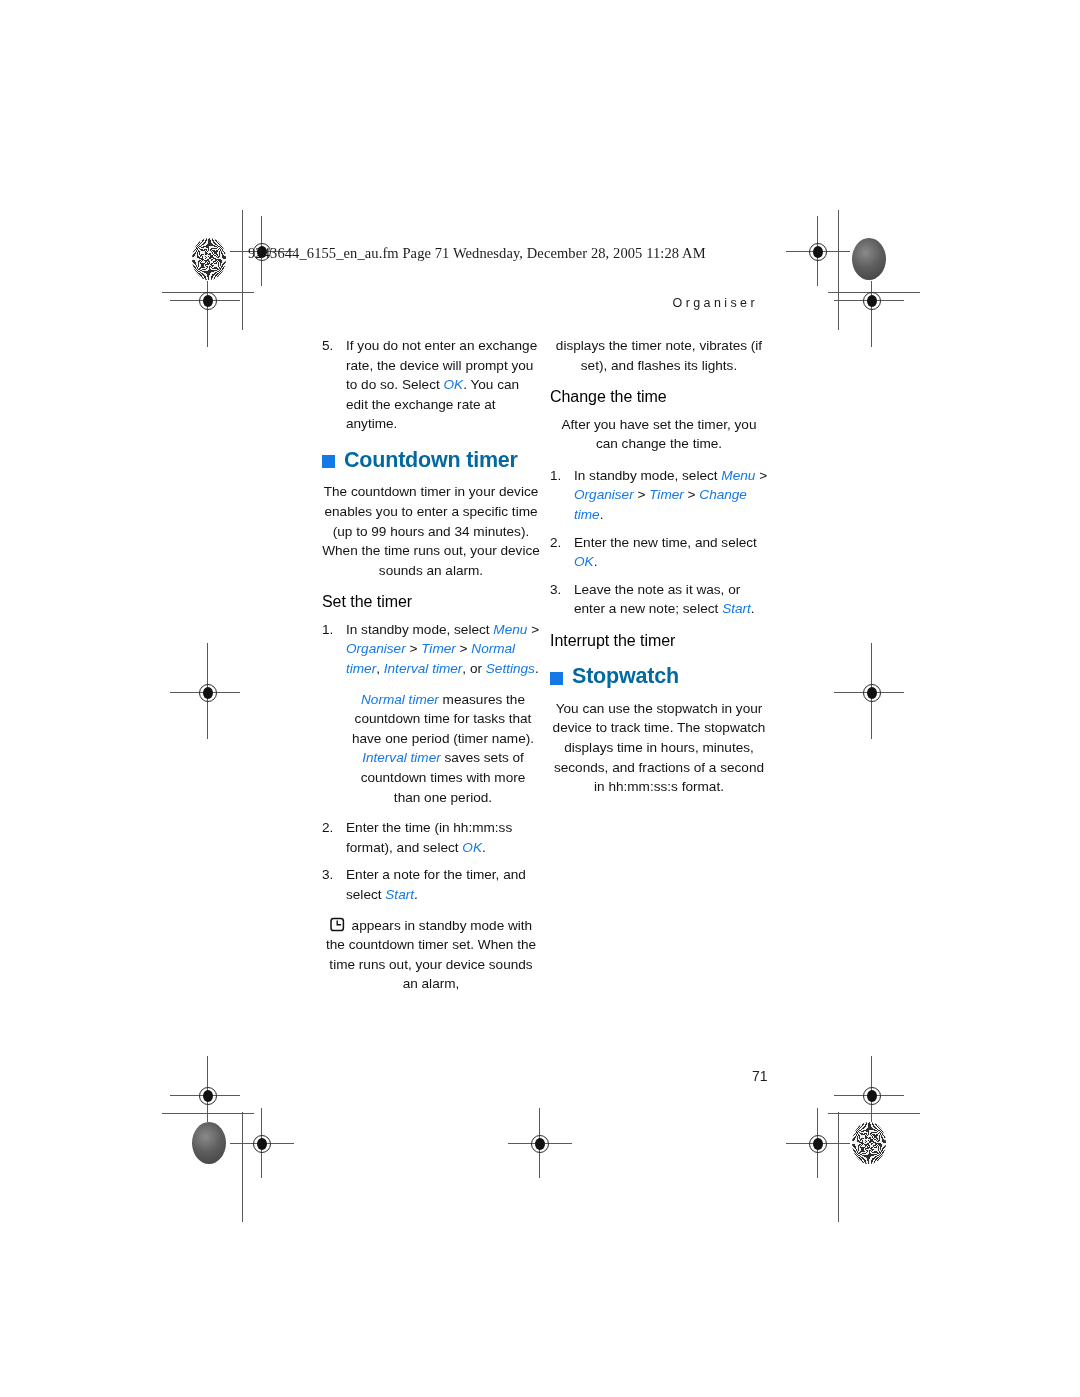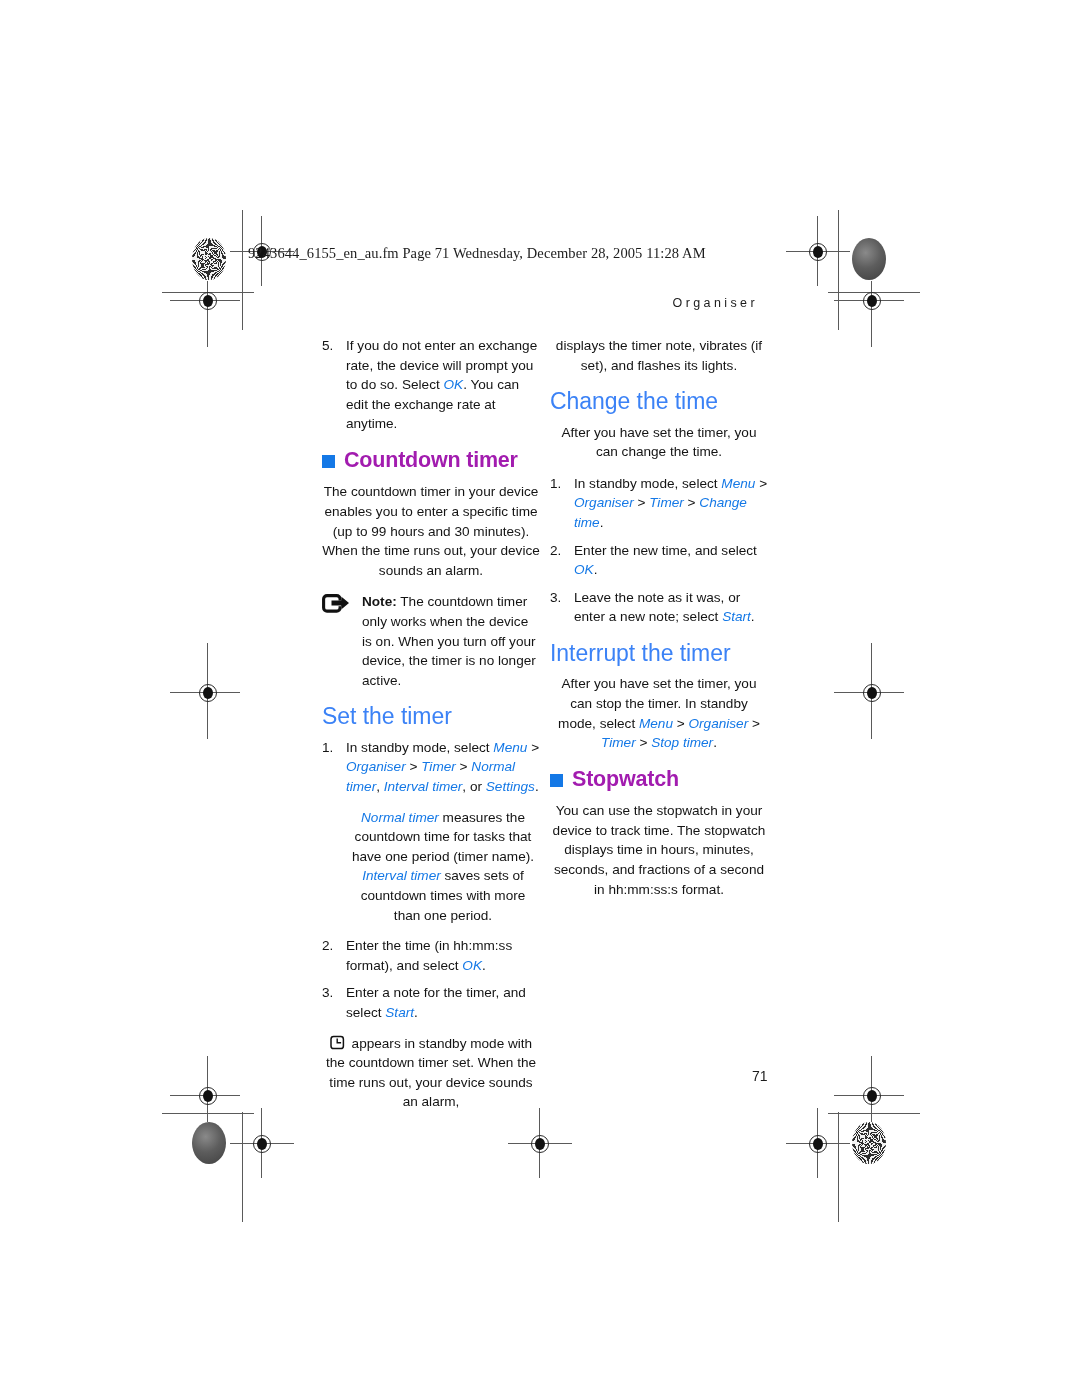--- a/index.html
+++ b/index.html
@@ -101,31 +101,31 @@
     margin: 16px 0 11px 0;
   }
   .sec-head .bullet {
     width: 13px; height: 13px;
     background: #1478e6;
     flex: none;
     position: relative;
     top: 1px;
   }
   .sec-head .txt {
-    color: #a21caf;
+    color: #0369a1;
     font-size: 21.5px;
     font-weight: bold;
     letter-spacing: -0.2px;
     line-height: 1;
   }
   .sec-head.tight { }
 
   .sub-head {
-    color: #3b82f6;
-    font-size: 23px;
+    color: #000000;
+    font-size: 16px;
     line-height: 1.15;
     margin: 13px 0 8px 0;
     letter-spacing: -0.05px;
   }
 
   
   ol.steps {
     list-style: none;
     margin: 0 0 11px 0;
     padding: 0;
@@ -279,32 +279,22 @@
     <li>
       <span class="num">5.</span><span>If you do not enter an exchange rate, the device will prompt you to do so. Select </span><span class="blue-n ital">OK</span><span>. You can edit the exchange rate at anytime.</span>
     </li>
   </ol>
 
   <div class="sec-head">
     <span class="bullet"></span>
     <span class="txt">Countdown timer</span>
   </div>
 
-  <p>The countdown timer in your device enables you to enter a specific time (up to 99 hours and 30 minutes). When the time runs out, your device sounds an alarm.</p>
-
-  <div class="note">
-    <span class="icon-note">
-      <svg width="30" height="22" viewBox="0 0 30 22" aria-hidden="true">
-        <rect x="1.6" y="1.6" width="16.5" height="15.5" rx="3.4" ry="3.4" fill="none" stroke="#111" stroke-width="3.1"></rect>
-        <rect x="9" y="6.6" width="10" height="5.6" fill="#fff"></rect>
-        <path d="M9.5 6.4 h10 v-3.6 l7.5 6.2 -7.5 6.2 v-3.6 h-10 z" fill="#111"></path>
-      </svg>
-    </span>
-    <span class="note-body"><b>Note:</b><span> The countdown timer only works when the device is on. When you turn off your device, the timer is no longer active.</span></span>
-  </div>
+  <p>The countdown timer in your device enables you to enter a specific time (up to 99 hours and 34 minutes). When the time runs out, your device sounds an alarm.</p>
+
 
   <div class="sub-head">Set the timer</div>
 
   <ol class="steps">
     <li>
       <span class="num">1.</span><span>In standby mode, select </span><span class="blue">Menu</span><span> &gt; </span><span class="blue">Organiser</span><span> &gt; </span><span class="blue">Timer</span><span> &gt; </span><span class="blue">Normal timer</span><span>, </span><span class="blue">Interval timer</span><span>, or </span><span class="blue">Settings</span><span>.</span>
 
       <p style="margin-top:11px; margin-bottom:0;"><span class="blue">Normal timer</span><span> measures the countdown time for tasks that have one period (timer name). </span><span class="blue">Interval timer</span><span> saves sets of countdown times with more than one period.</span></p>
     </li>
     <li style="margin-top:11px;">
@@ -337,21 +327,20 @@
     </li>
     <li>
       <span class="num">2.</span><span>Enter the new time, and select </span><span class="blue-n ital">OK</span><span>.</span>
     </li>
     <li>
       <span class="num">3.</span><span>Leave the note as it was, or enter a new note; select </span><span class="blue-n ital">Start</span><span>.</span>
     </li>
   </ol>
 
   <div class="sub-head">Interrupt the timer</div>
-  <p><span>After you have set the timer, you can stop the timer. In standby mode, select </span><span class="blue">Menu</span><span> &gt; </span><span class="blue">Organiser</span><span> &gt; </span><span class="blue">Timer</span><span> &gt; </span><span class="blue">Stop timer</span><span>.</span></p>
 
   <div class="sec-head tight">
     <span class="bullet"></span>
     <span class="txt">Stopwatch</span>
   </div>
 
   <p>You can use the stopwatch in your device to track time. The stopwatch displays time in hours, minutes, seconds, and fractions of a second in hh:mm:ss:s format.</p>
 
 </div>
 

